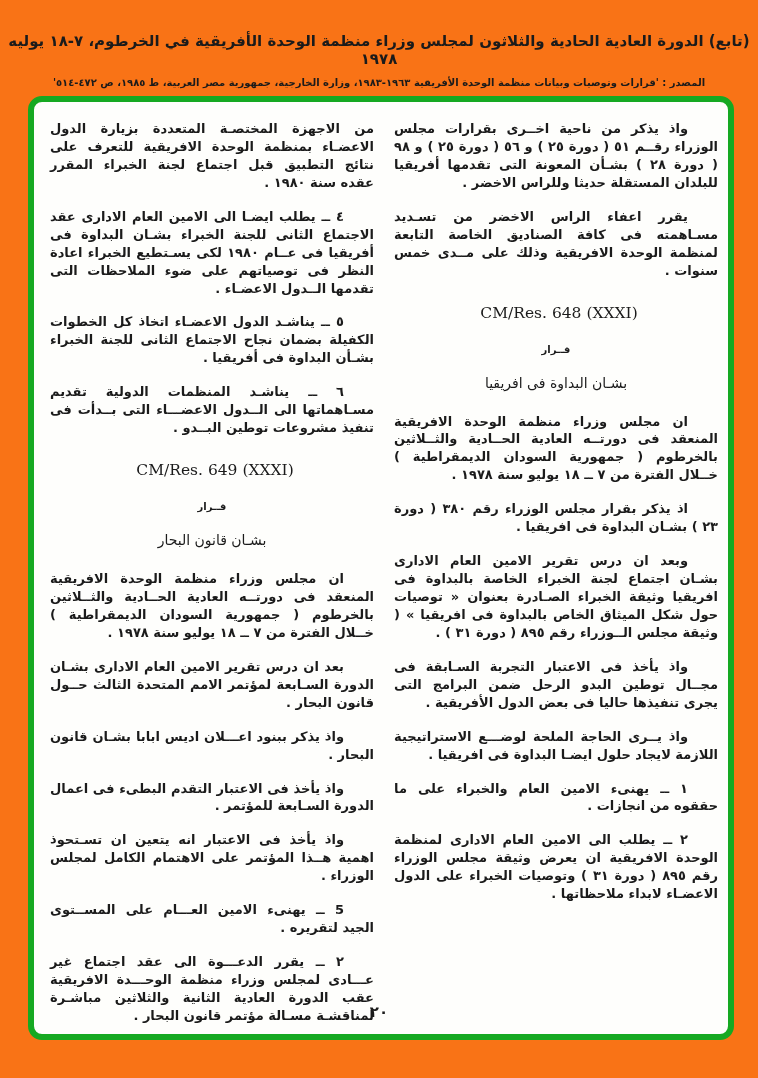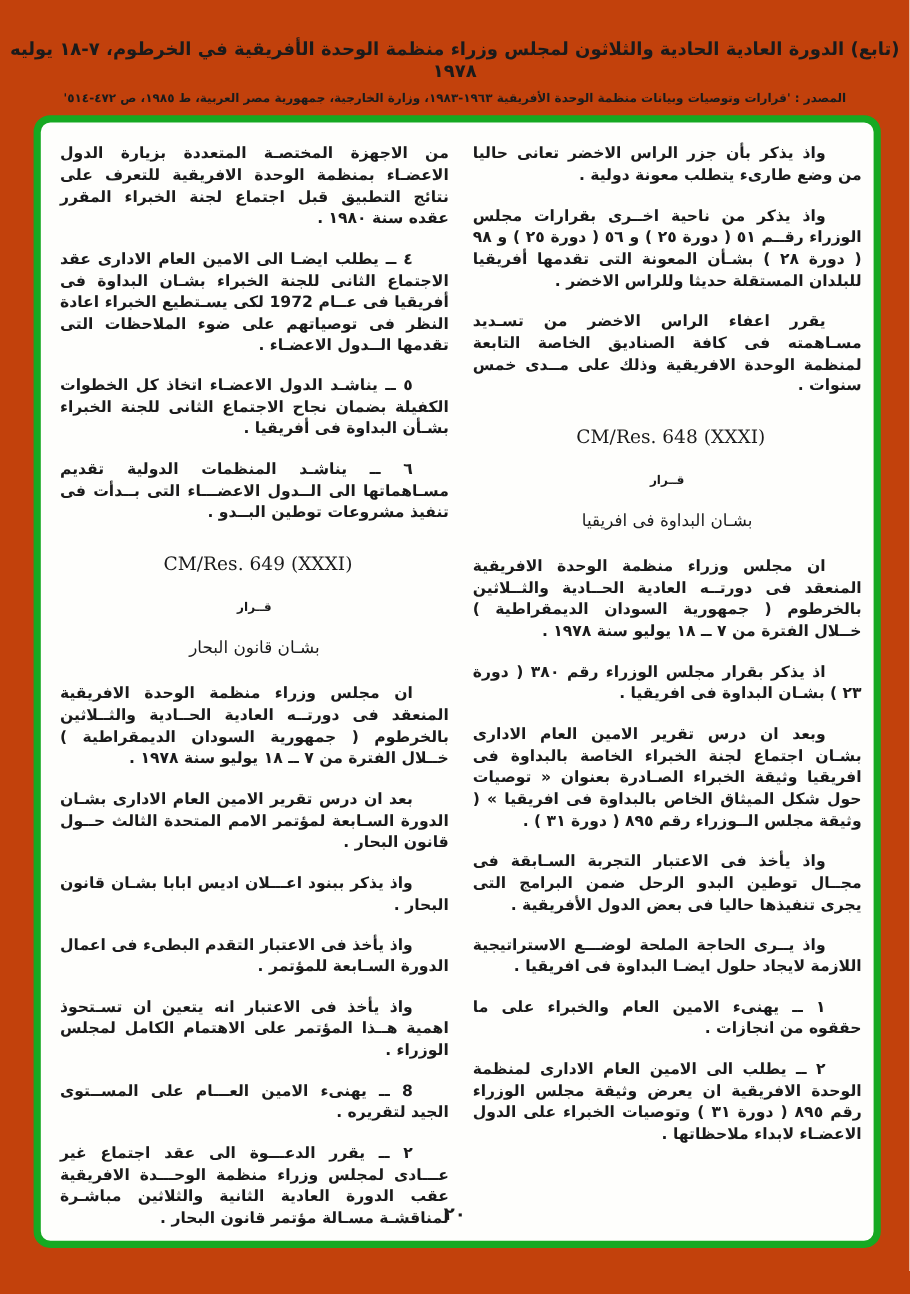--- a/index.html
+++ b/index.html
@@ -4,21 +4,21 @@
 <style>
   html, body {
     margin: 0;
     padding: 0;
     background: #ffffff;
   }
   .page {
     position: relative;
     width: 758px;
     height: 1078px;
-    background: #c2410c;
+    background: #f97316;
     font-family: "DejaVu Sans", sans-serif;
     color: #1b1b1b;
     overflow: hidden;
   }
   
   .header {
     direction: rtl;
     text-align: center;
     padding-top: 32px;
   }
@@ -114,53 +114,52 @@
 
   <header class="header">
     <div class="header-line1">(تابع) الدورة العادية الحادية والثلاثون لمجلس وزراء منظمة الوحدة الأفريقية في الخرطوم، ٧-١٨ يوليه ١٩٧٨</div>
     <div class="header-line2">المصدر : 'قرارات وتوصيات وبيانات منظمة الوحدة الأفريقية ١٩٦٣-١٩٨٣، وزارة الخارجية، جمهورية مصر العربية، ط ١٩٨٥، ص ٤٧٢-٥١٤'</div>
   </header>
 
   <main class="frame">
     <div class="columns">
 
       <section class="col">
-        <p class="para">واذ يذكر بأن جزر الراس الاخضر تعانى حاليا من وضع طارىء يتطلب معونة دولية .</p>
         <p class="para">واذ يذكر من ناحية اخــرى بقرارات مجلس الوزراء رقــم ٥١ ( دورة ٢٥ ) و ٥٦ ( دورة ٢٥ ) و ٩٨ ( دورة ٢٨ ) بشـأن المعونة التى تقدمها أفريقيا للبلدان المستقلة حديثا وللراس الاخضر .</p>
         <p class="para">يقرر اعفاء الراس الاخضر من تسـديد مسـاهمته فى كافة الصناديق الخاصة التابعة لمنظمة الوحدة الافريقية وذلك على مــدى خمس سنوات .</p>
 
         <div class="res-ref">CM/Res. 648 (XXXI)</div>
         <h2 class="res-title">قــرار</h2>
         <h3 class="res-subject">بشـان البداوة فى افريقيا</h3>
 
         <p class="para">ان مجلس وزراء منظمة الوحدة الافريقية المنعقد فى دورتــه العادية الحــادية والثــلاثين بالخرطوم ( جمهورية السودان الديمقراطية ) خــلال الفترة من ٧ ــ ١٨ يوليو سنة ١٩٧٨ .</p>
         <p class="para">اذ يذكر بقرار مجلس الوزراء رقم ٣٨٠ ( دورة ٢٣ ) بشـان البداوة فى افريقيا .</p>
         <p class="para">وبعد ان درس تقرير الامين العام الادارى بشـان اجتماع لجنة الخبراء الخاصة بالبداوة فى افريقيا وثيقة الخبراء الصـادرة بعنوان « توصيات حول شكل الميثاق الخاص بالبداوة فى افريقيا » ( وثيقة مجلس الــوزراء رقم ٨٩٥ ( دورة ٣١ ) .</p>
         <p class="para">واذ يأخذ فى الاعتبار التجربة السـابقة فى مجــال توطين البدو الرحل ضمن البرامج التى يجرى تنفيذها حاليا فى بعض الدول الأفريقية .</p>
         <p class="para">واذ يــرى الحاجة الملحة لوضـــع الاستراتيجية اللازمة لايجاد حلول ايضـا البداوة فى افريقيا .</p>
         <p class="para">١ ــ يهنىء الامين العام والخبراء على ما حققوه من انجازات .</p>
         <p class="para">٢ ــ يطلب الى الامين العام الادارى لمنظمة الوحدة الافريقية ان يعرض وثيقة مجلس الوزراء رقم ٨٩٥ ( دورة ٣١ ) وتوصيات الخبراء على الدول الاعضـاء لابداء ملاحظاتها .</p>
       </section>
 
       <section class="col">
         <p class="para cont">من الاجهزة المختصـة المتعددة بزيارة الدول الاعضـاء بمنظمة الوحدة الافريقية للتعرف على نتائج التطبيق قبل اجتماع لجنة الخبراء المقرر عقده سنة ١٩٨٠ .</p>
-        <p class="para">٤ ــ يطلب ايضـا الى الامين العام الادارى عقد الاجتماع الثانى للجنة الخبراء بشـان البداوة فى أفريقيا فى عــام 1972 لكى يسـتطيع الخبراء اعادة النظر فى توصياتهم على ضوء الملاحظات التى تقدمها الــدول الاعضـاء .</p>
+        <p class="para">٤ ــ يطلب ايضـا الى الامين العام الادارى عقد الاجتماع الثانى للجنة الخبراء بشـان البداوة فى أفريقيا فى عــام ١٩٨٠ لكى يسـتطيع الخبراء اعادة النظر فى توصياتهم على ضوء الملاحظات التى تقدمها الــدول الاعضـاء .</p>
         <p class="para">٥ ــ يناشـد الدول الاعضـاء اتخاذ كل الخطوات الكفيلة بضمان نجاح الاجتماع الثانى للجنة الخبراء بشـأن البداوة فى أفريقيا .</p>
         <p class="para">٦ ــ يناشـد المنظمات الدولية تقديم مسـاهماتها الى الــدول الاعضـــاء التى بــدأت فى تنفيذ مشروعات توطين البــدو .</p>
 
         <div class="res-ref">CM/Res. 649 (XXXI)</div>
         <h2 class="res-title">قــرار</h2>
         <h3 class="res-subject">بشـان قانون البحار</h3>
 
         <p class="para">ان مجلس وزراء منظمة الوحدة الافريقية المنعقد فى دورتــه العادية الحــادية والثــلاثين بالخرطوم ( جمهورية السودان الديمقراطية ) خــلال الفترة من ٧ ــ ١٨ يوليو سنة ١٩٧٨ .</p>
         <p class="para">بعد ان درس تقرير الامين العام الادارى بشـان الدورة السـابعة لمؤتمر الامم المتحدة الثالث حــول قانون البحار .</p>
         <p class="para">واذ يذكر ببنود اعـــلان اديس ابابا بشـان قانون البحار .</p>
         <p class="para">واذ يأخذ فى الاعتبار التقدم البطىء فى اعمال الدورة السـابعة للمؤتمر .</p>
         <p class="para">واذ يأخذ فى الاعتبار انه يتعين ان تسـتحوذ اهمية هــذا المؤتمر على الاهتمام الكامل لمجلس الوزراء .</p>
-        <p class="para">8 ــ يهنىء الامين العـــام على المســتوى الجيد لتقريره .</p>
+        <p class="para">5 ــ يهنىء الامين العـــام على المســتوى الجيد لتقريره .</p>
         <p class="para last">٢ ــ يقرر الدعـــوة الى عقد اجتماع غير عـــادى لمجلس وزراء منظمة الوحـــدة الافريقية عقب الدورة العادية الثانية والثلاثين مباشـرة لمناقشـة مسـالة مؤتمر قانون البحار .</p>
       </section>
 
     </div>
   </main>
 
   <footer class="footer">
     <span>٢٠</span>
   </footer>
 

